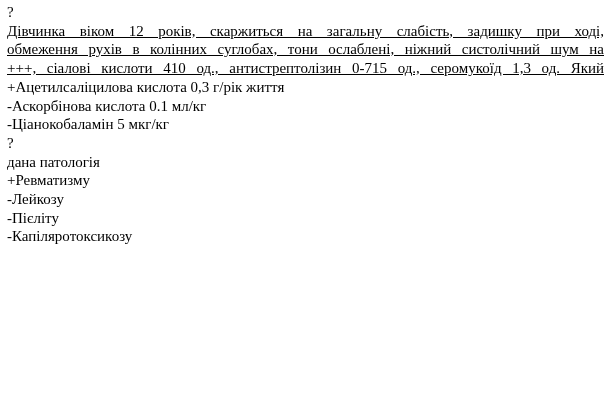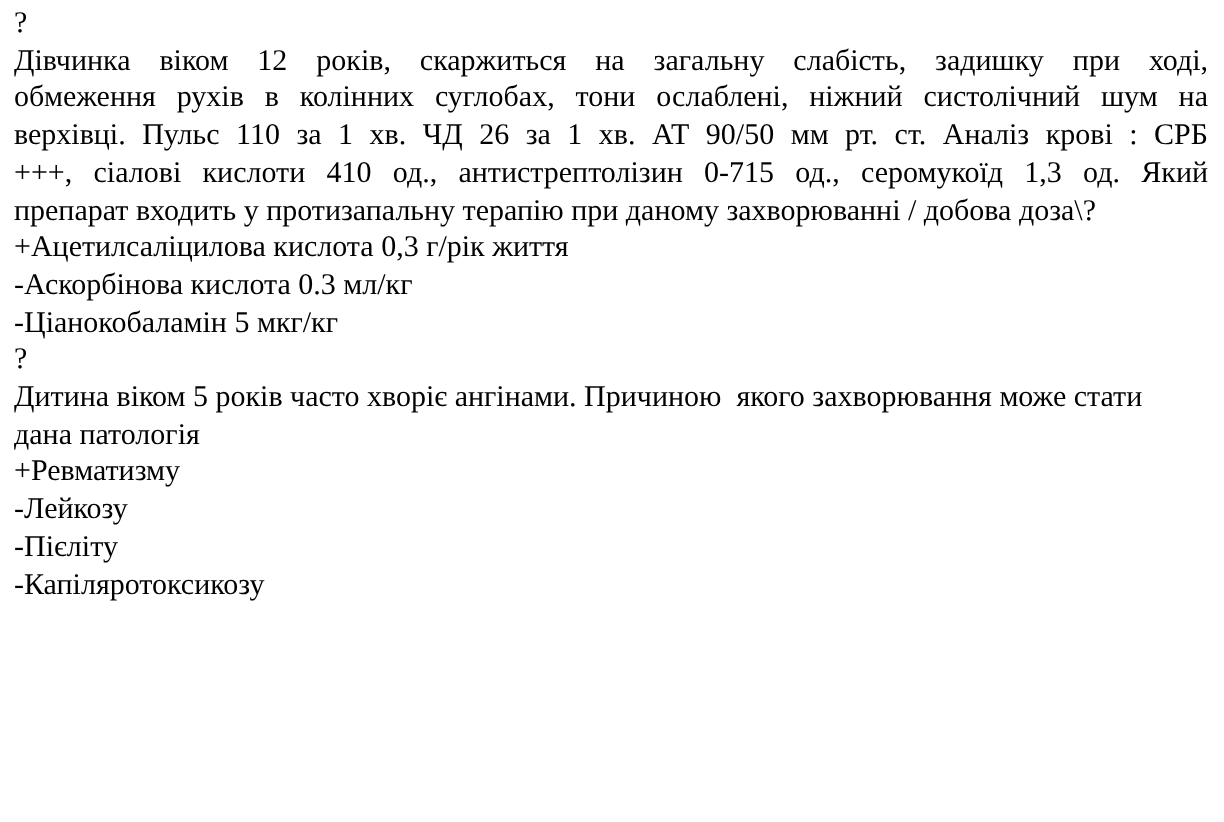--- a/index.html
+++ b/index.html
@@ -23,42 +23,40 @@
     color: #000000;
   }
   .tline {
     white-space: pre-wrap;      
     text-align: left;
   }
   .just {
     text-align: justify;
     text-align-last: justify;   
     white-space: normal;
+    text-decoration: underline;
   }
 </style>
 </head>
 <body>
 
 <div class="doc">
 
   <div>
     <div class="tline">?</div>
     <div class="just">Дівчинка віком 12 років, скаржиться на загальну слабість, задишку при ході,</div>
     <div class="just">обмеження рухів в колінних суглобах, тони ослаблені, ніжний систолічний шум на</div>
-    <div class="just">верхівці. Пульс 110 за 1 хв. ЧД 26 за 1 хв. АТ 90/50 мм рт. ст. Аналіз крові : СРБ</div>
     <div class="just">+++, сіалові кислоти 410 од., антистрептолізин 0-715 од., серомукоїд 1,3 од. Який</div>
-    <div class="tline">препарат входить у протизапальну терапію при даному захворюванні / добова доза\?</div>
     <div class="tline">+Ацетилсаліцилова кислота 0,3 г/рік життя</div>
-    <div class="tline">-Аскорбінова кислота 0.3 мл/кг</div>
+    <div class="tline">-Аскорбінова кислота 0.1 мл/кг</div>
     <div class="tline">-Ціанокобаламін 5 мкг/кг</div>
   </div>
 
   <div>
     <div class="tline">?</div>
-    <div class="tline">Дитина віком 5 років часто хворіє ангінами. Причиною  якого захворювання може стати</div>
     <div class="tline">дана патологія</div>
     <div class="tline">+Ревматизму</div>
     <div class="tline">-Лейкозу</div>
     <div class="tline">-Пієліту</div>
     <div class="tline">-Капіляротоксикозу</div>
   </div>
 
 </div>
 
 </body></html>

